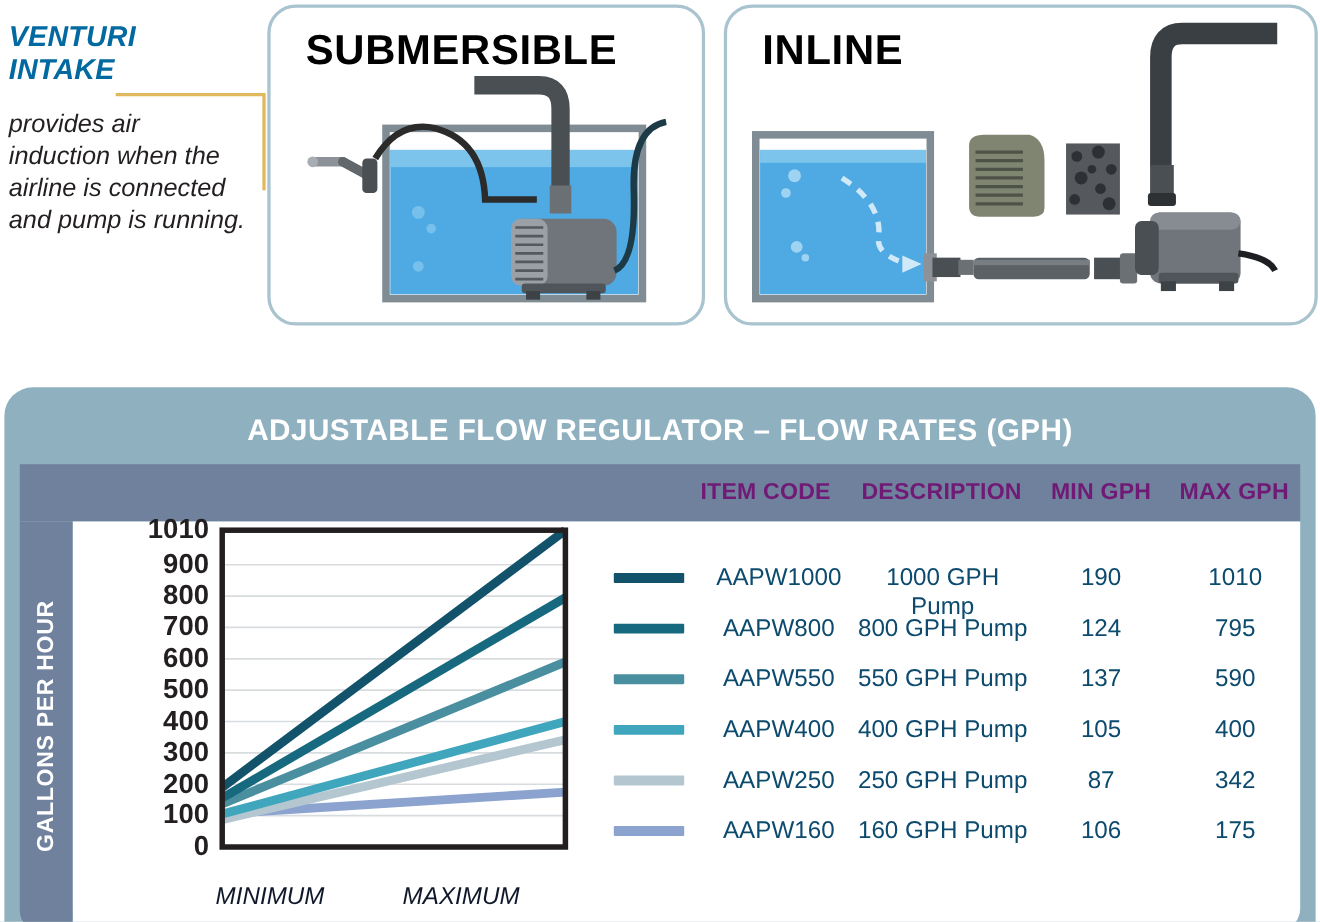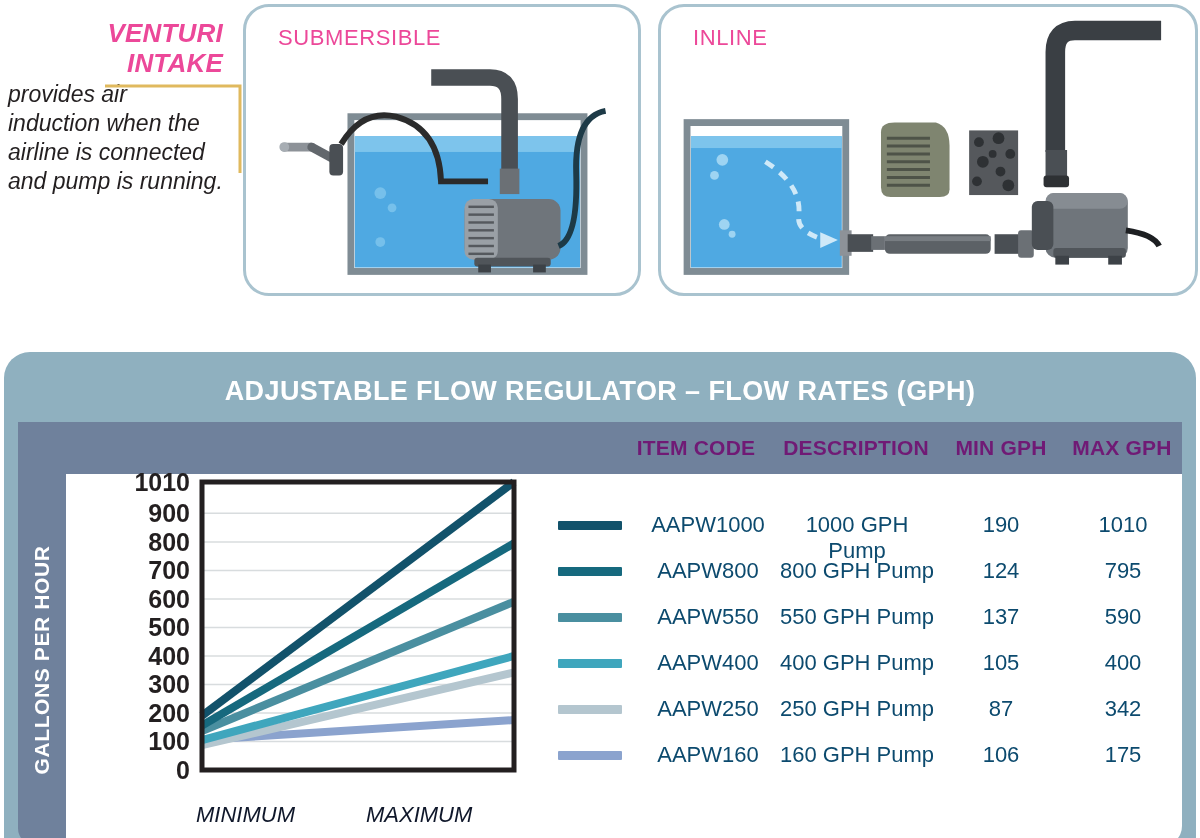--- a/index.html
+++ b/index.html
@@ -9,38 +9,38 @@
     font-family:"Liberation Sans", sans-serif;
     overflow:hidden;position:relative;
   }
 
   
   #top-row{position:absolute;left:0;top:0;width:1200px;height:300px;}
 
   #callout{position:absolute;left:8px;top:18px;width:215px;}
   #callout .hd{
     font-style:italic;font-weight:bold;font-size:26px;line-height:30px;
-    color:#ec4899;letter-spacing:.2px;text-align:right;
+    color:#0369a1;letter-spacing:.2px;
   }
   #callout .bd{
     font-style:italic;font-size:23px;line-height:29px;color:#231f20;
-    margin-top:2px;
+    margin-top:20px;
   }
   #callout-leader{position:absolute;left:105px;top:68px;width:175px;height:120px;}
 
   .panel{
     position:absolute;top:4px;height:292px;
     border:3px solid #a9c3cf;border-radius:26px;background:#ffffff;
     box-sizing:border-box;
   }
   #panel-sub{left:243px;width:398px;}
   #panel-inline{left:658px;width:540px;}
   .panel-title{
     position:absolute;left:32px;top:18px;
-    font-size:22px;font-weight:normal;color:#ec4899;letter-spacing:.6px;
+    font-size:38px;font-weight:bold;color:#000000;letter-spacing:.6px;
   }
   .panel-art{position:absolute;left:0;top:0;width:100%;height:100%;}
 
   
   #chart-panel{
     position:absolute;left:4px;top:316px;width:1192px;height:518px;
     background:#8fb0bf;border-radius:26px;box-sizing:border-box;margin-top:36px;
   }
   #chart-title{
     position:absolute;left:0;top:24px;width:100%;text-align:center;

